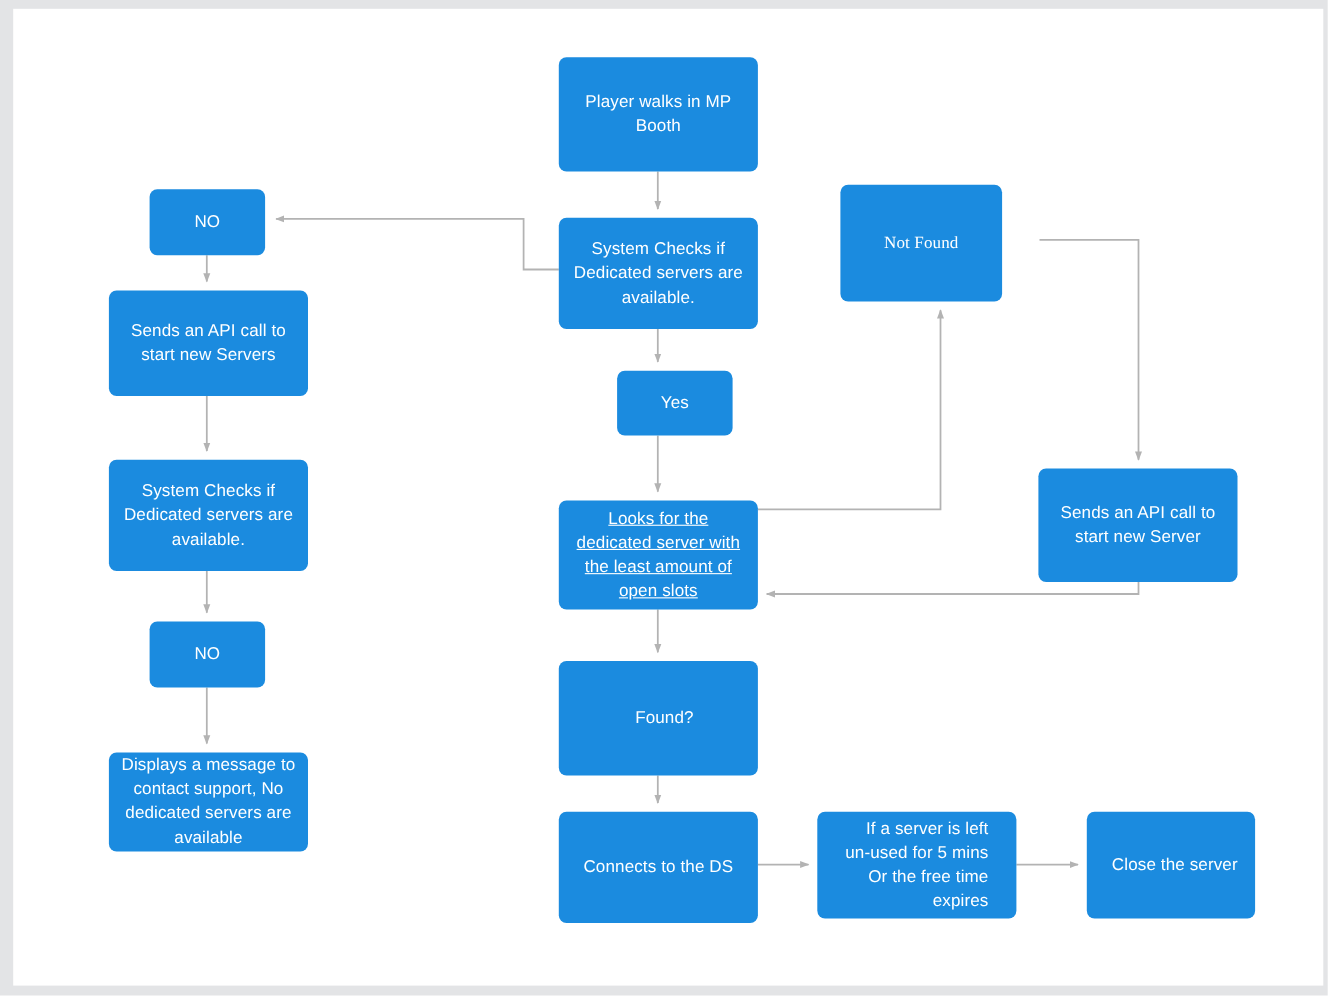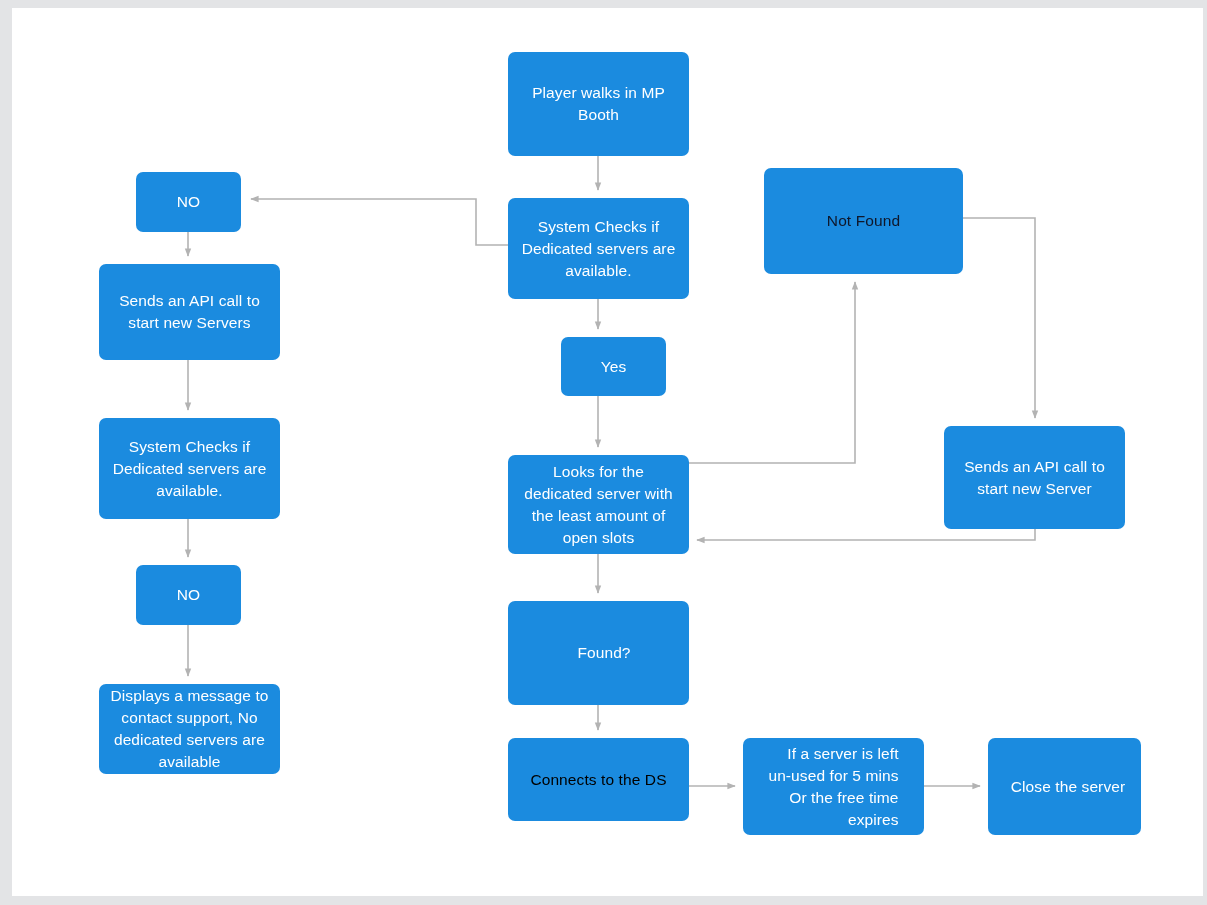--- a/index.html
+++ b/index.html
@@ -87,40 +87,40 @@
         </g>
     </svg>
 
     <div id="nodes">
         <div class="node" style="left: 496px; top: 44px; width: 181px; height: 104px; background: rgb(27, 139, 223); color: rgb(255, 255, 255); border-radius: 7px;">Player walks in MP
 Booth</div>
         <div class="node" style="left: 124px; top: 164px; width: 105px; height: 60px; background: rgb(27, 139, 223); color: rgb(255, 255, 255); border-radius: 7px;">NO</div>
         <div class="node" style="left: 496px; top: 190px; width: 181px; height: 101px; background: rgb(27, 139, 223); color: rgb(255, 255, 255); border-radius: 7px;">System Checks if
 Dedicated servers are
 available.</div>
-        <div class="node" style="left: 752px; top: 160px; width: 199px; height: 106px; background: rgb(27, 139, 223); color: #0f172a; border-radius: 7px;">Not Found</div>
+        <div class="node" style="left: 752px; top: 160px; width: 147px; height: 106px; background: rgb(27, 139, 223); color: #ffffff; border-radius: 7px; font-family: Liberation Serif, serif;">Not Found</div>
         <div class="node" style="left: 87px; top: 256px; width: 181px; height: 96px; background: rgb(27, 139, 223); color: rgb(255, 255, 255); border-radius: 7px;">Sends an API call to
 start new Servers</div>
         <div class="node" style="left: 533px; top: 329px; width: 105px; height: 59px; background: rgb(27, 139, 223); color: rgb(255, 255, 255); border-radius: 7px; margin-left: 16px;">Yes</div>
         <div class="node" style="left: 87px; top: 410px; width: 181px; height: 101px; background: rgb(27, 139, 223); color: rgb(255, 255, 255); border-radius: 7px;">System Checks if
 Dedicated servers are
 available.</div>
-        <div class="node" style="left: 496px; top: 447px; width: 181px; height: 99px; background: rgb(27, 139, 223); color: rgb(255, 255, 255); border-radius: 7px;">Looks for the
+        <div class="node" style="left: 496px; top: 447px; width: 181px; height: 99px; background: rgb(27, 139, 223); color: rgb(255, 255, 255); border-radius: 7px; text-decoration: underline;">Looks for the
 dedicated server with
 the least amount of
 open slots</div>
         <div class="node" style="left: 932px; top: 418px; width: 181px; height: 103px; background: rgb(27, 139, 223); color: rgb(255, 255, 255); border-radius: 7px;">Sends an API call to
 start new Server</div>
         <div class="node" style="left: 124px; top: 557px; width: 105px; height: 60px; background: rgb(27, 139, 223); color: rgb(255, 255, 255); border-radius: 7px;">NO</div>
         <div class="node" style="left: 496px; top: 593px; width: 181px; height: 104px; background: rgb(27, 139, 223); color: rgb(255, 255, 255); border-radius: 7px; padding-left: 20px;">Found?</div>
         <div class="node" style="left: 87px; top: 676px; width: 181px; height: 90px; background: rgb(27, 139, 223); color: rgb(255, 255, 255); border-radius: 7px;">Displays a message to
 contact support, No
 dedicated servers are
 available</div>
-        <div class="node" style="left: 496px; top: 730px; width: 181px; height: 83px; background: rgb(27, 139, 223); color: #000000; border-radius: 7px;">Connects to the DS</div>
+        <div class="node" style="left: 496px; top: 730px; width: 181px; height: 101px; background: rgb(27, 139, 223); color: #ffffff; border-radius: 7px;">Connects to the DS</div>
         <div class="node" style="left: 731px; top: 730px; width: 181px; height: 97px; background: rgb(27, 139, 223); color: rgb(255, 255, 255); border-radius: 7px; text-align: right;">If a server is left
 un-used for 5 mins
 Or the free time
 expires</div>
         <div class="node" style="left: 976px; top: 730px; width: 153px; height: 97px; background: rgb(27, 139, 223); color: rgb(255, 255, 255); border-radius: 7px; padding-left: 16px;">Close the server</div>
       </div>
 
   </div>
 </div>
 

